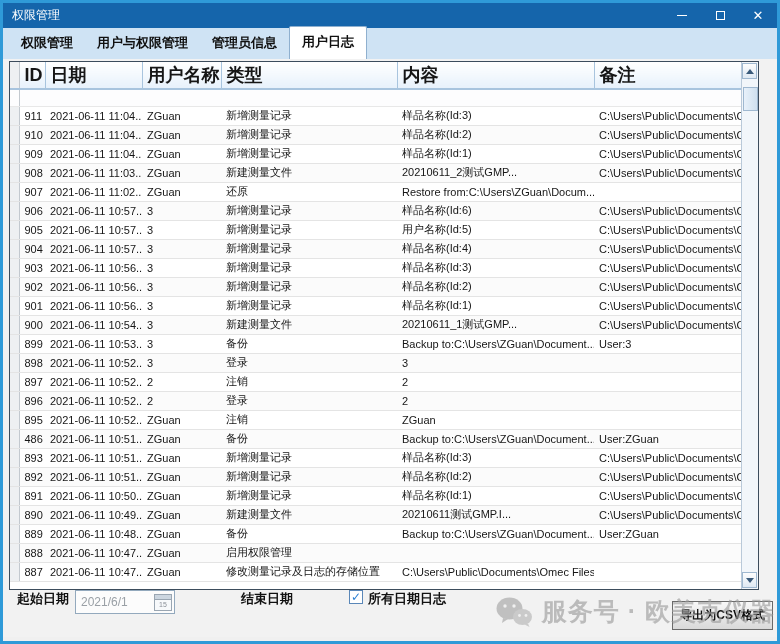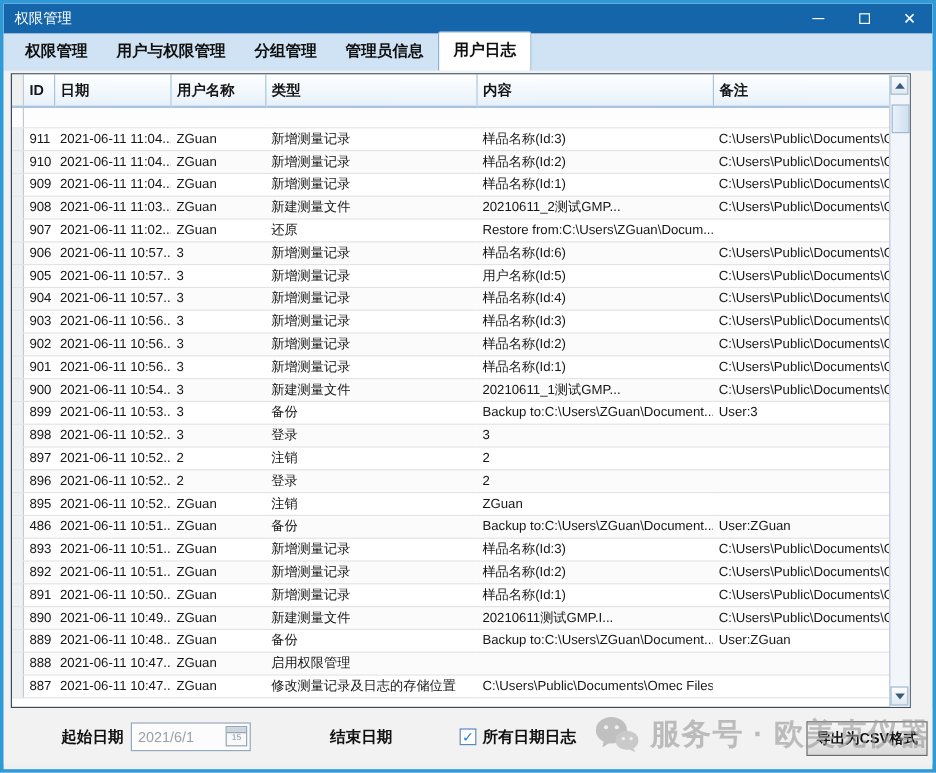--- a/index.html
+++ b/index.html
@@ -22,38 +22,38 @@
   
   .tabstrip{height:31px;background:var(--tabstrip-bg,#cfe3f4);display:flex;align-items:flex-end;padding-left:6px;}
   .tab{padding:6px 12px 7px;font-size:13px;font-weight:bold;color:#101010;cursor:pointer;white-space:nowrap;}
   .tab.active{background:#fff;border:1px solid #8fb0cf;border-bottom:none;border-radius:2px 2px 0 0;padding-bottom:8px;}
   
   .content{padding:2px 0 0 6px;background:#f2f2f2;position:relative;}
   .grid{width:750px;height:529px;border:1px solid #3c4c5c;background:#fff;display:flex;position:relative;}
   .table-wrap{width:733px;overflow:hidden;}
   table{table-layout:fixed;border-collapse:collapse;width:733px;font-size:11px;color:#161616;}
   th{height:27px;background:linear-gradient(#ffffff,#e7f1fb);border-right:1px solid #a8c4de;border-bottom:2px solid #a8c4de;
-     font-size:12px;font-weight:bold;text-align:left;padding:0 5px;white-space:nowrap;overflow:hidden;cursor:pointer;}
+     font-size:18px;font-weight:bold;text-align:left;padding:0 5px;white-space:nowrap;overflow:hidden;cursor:pointer;}
   th.rowhdr,td.rowhdr{background:#eef0f2;border-right:1px solid #c3c9cf;padding:0;}
   tr.empty-row td{height:17px;border-bottom:1px solid #e8e8e8;background:#fdfdfe;}
   td{height:19px;padding:0 5px;border-bottom:1px solid #e4e4e4;white-space:nowrap;overflow:hidden;background:#fff;}
   tbody tr.data:nth-child(odd) td{background:#fbfbfb;}
   tbody tr.data:nth-child(odd) td.rowhdr,tbody tr.data:nth-child(even) td.rowhdr{background:#eef0f2;}
   
   .vscroll{width:17px;background:#f2f6fa;border-left:1px solid #b9c9d9;position:relative;}
   .sb-btn{width:15px;height:16px;margin:0 auto;background:linear-gradient(#fdfdfd,#dfe9f3);border:1px solid #9fb8d0;
           display:flex;align-items:center;justify-content:center;cursor:pointer;}
   .sb-up{position:absolute;top:1px;left:0;}
   .sb-down{position:absolute;bottom:1px;left:0;}
   .tri-up{width:0;height:0;border-left:4px solid transparent;border-right:4px solid transparent;border-bottom:5px solid #3a5a7a;}
   .tri-down{width:0;height:0;border-left:4px solid transparent;border-right:4px solid transparent;border-top:5px solid #3a5a7a;}
   .sb-thumb{position:absolute;top:25px;left:1px;width:15px;height:24px;background:linear-gradient(90deg,#e8f1fa,#cfe0ef);
             border:1px solid #9fb8d0;cursor:grab;}
   
-  .footer{height:47px;display:flex;align-items:center;padding:0 8px;background:#f2f2f2;position:relative;margin-left:34px;}
+  .footer{height:47px;display:flex;align-items:flex-start;padding:0 8px;background:#f2f2f2;position:relative;}
   .f-label{font-size:13px;font-weight:bold;color:#111;white-space:nowrap;}
   .datepicker{display:flex;align-items:center;width:100px;height:24px;border:1px solid #93a9bd;background:#fcfcfc;
               margin-left:6px;padding-left:5px;}
   .datepicker .dp-value{flex:1;font-size:12px;color:#9aa0a6;}
   .cal-icon{width:18px;height:17px;border:1px solid #9aa6b2;background:#f7f9fb;margin-right:2px;position:relative;
             display:flex;align-items:flex-end;justify-content:center;cursor:pointer;}
   .cal-icon::before{content:"";position:absolute;top:0;left:0;right:0;height:4px;background:#ccd6e0;border-bottom:1px solid #9aa6b2;}
   .cal-num{font-size:7px;color:#8a9098;line-height:10px;}
   .gap1{width:66px;}
   .gap2{width:56px;}
@@ -84,21 +84,20 @@
         </span>
       <span class="win-ctl">
           <span class="glyph-close">✕</span>
         </span>
     </div>
   </div>
 
   <div class="tabstrip">
       <div class="tab">权限管理</div>
       <div class="tab">用户与权限管理</div>
-      <div class="tab">分组管理</div>
       <div class="tab">管理员信息</div>
       <div class="tab active">用户日志</div>
     </div>
 
   <div class="content">
     <div class="grid">
       <div class="table-wrap">
         <table>
           <colgroup>
             <col style="width:9px">

